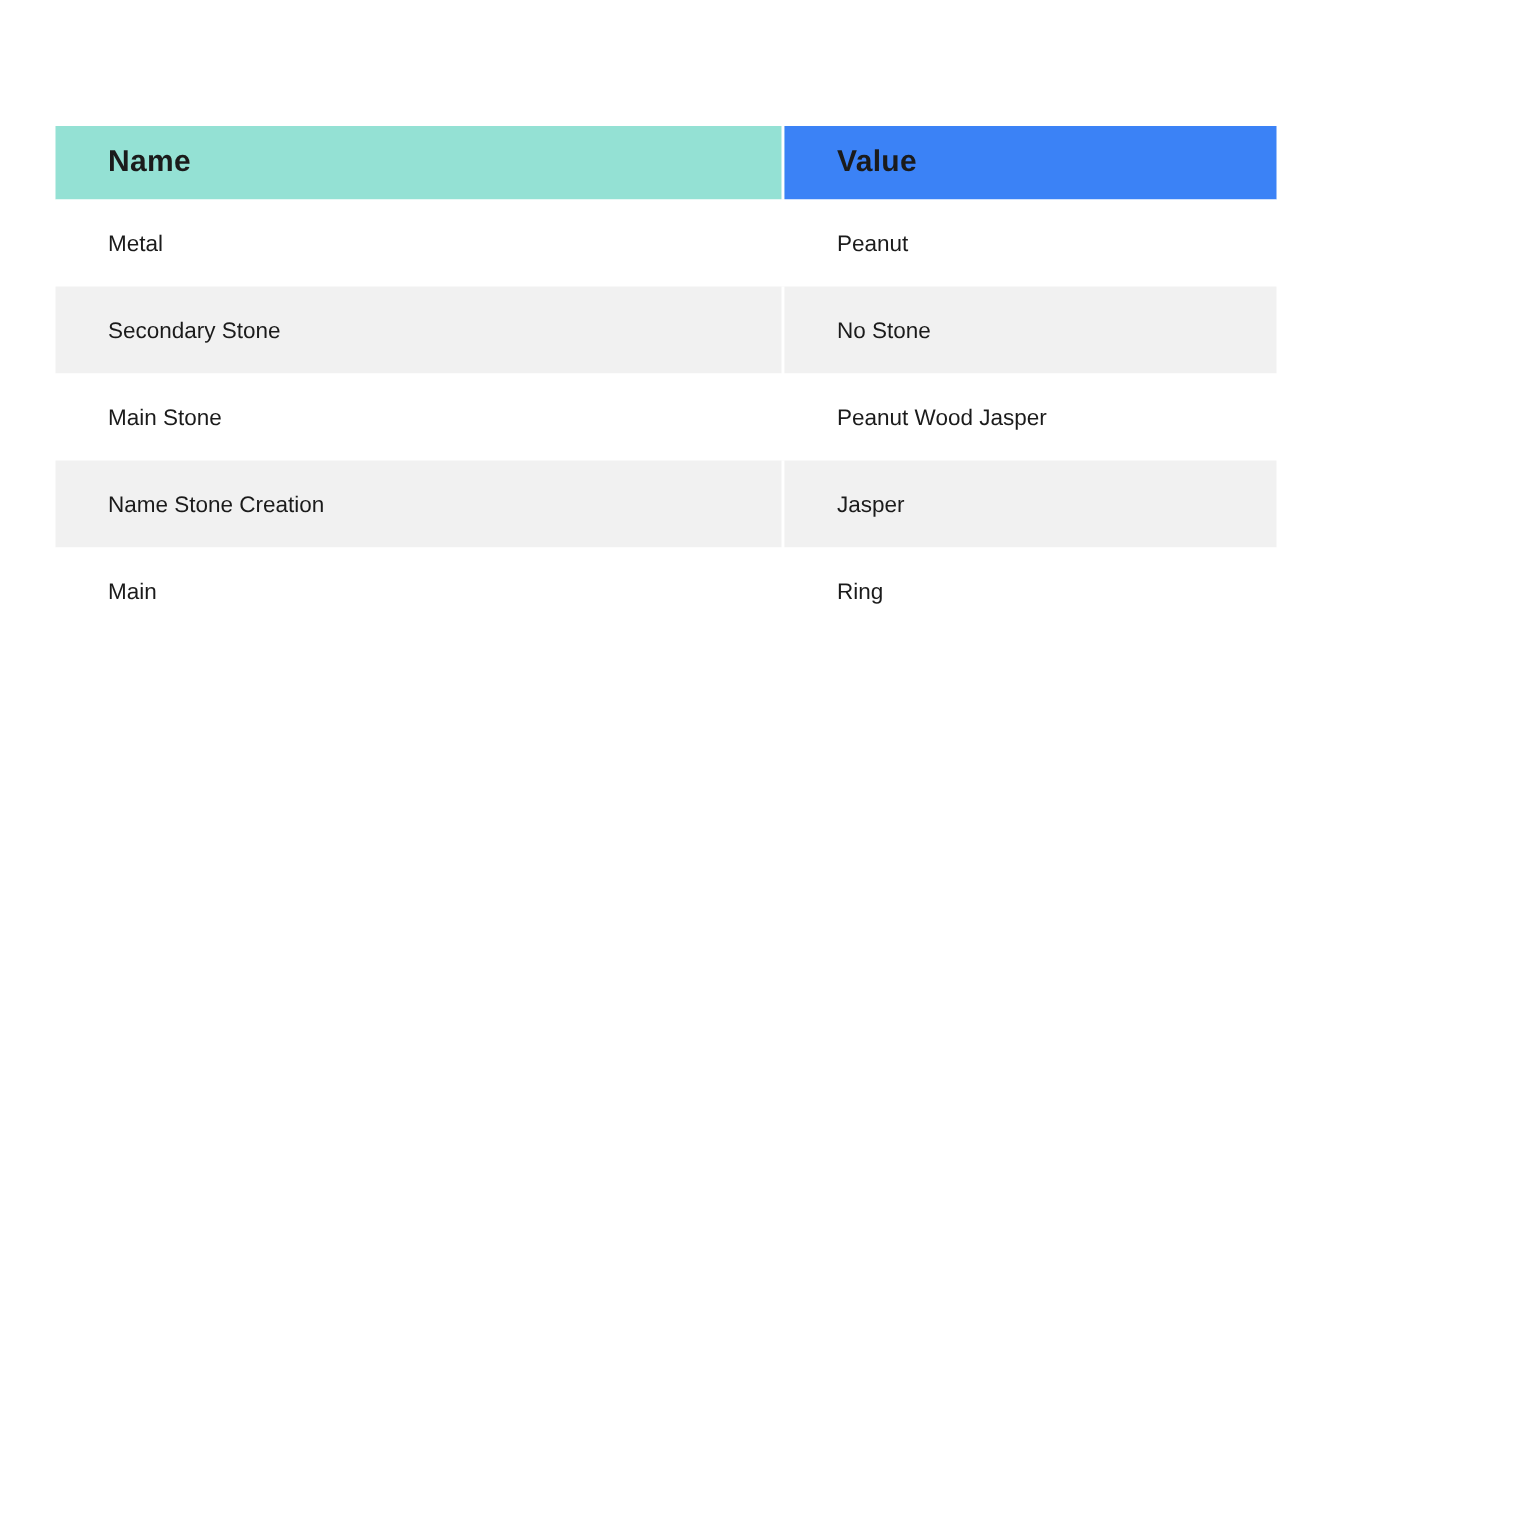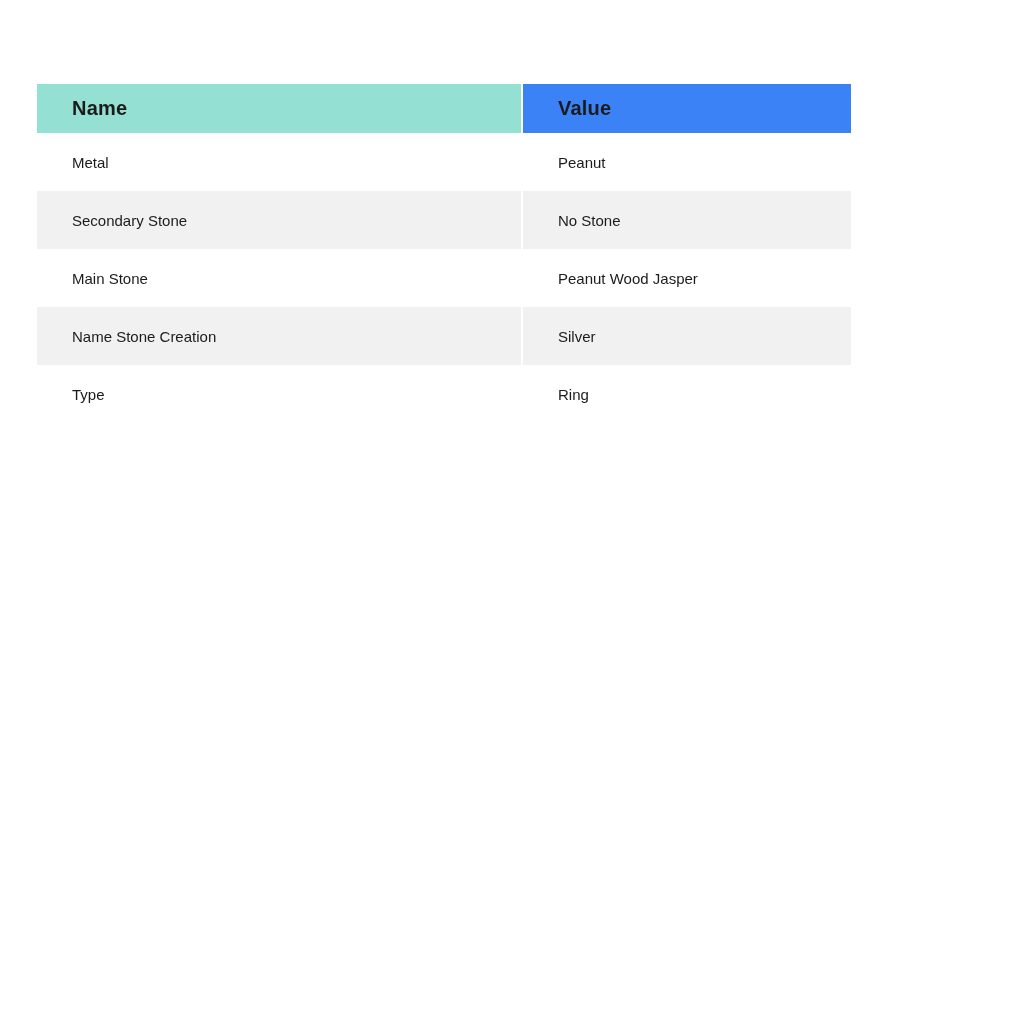--- a/index.html
+++ b/index.html
@@ -81,21 +81,21 @@
       <tr>
         <td>Secondary Stone</td>
         <td>No Stone</td>
       </tr>
       <tr>
         <td>Main Stone</td>
         <td>Peanut Wood Jasper</td>
       </tr>
       <tr>
         <td>Name Stone Creation</td>
-        <td>Silver</td>
+        <td>Jasper</td>
       </tr>
       <tr>
-        <td>Type</td>
+        <td>Main</td>
         <td>Ring</td>
       </tr>
     </tbody>
   </table>
 </div>
 
 </body></html>

